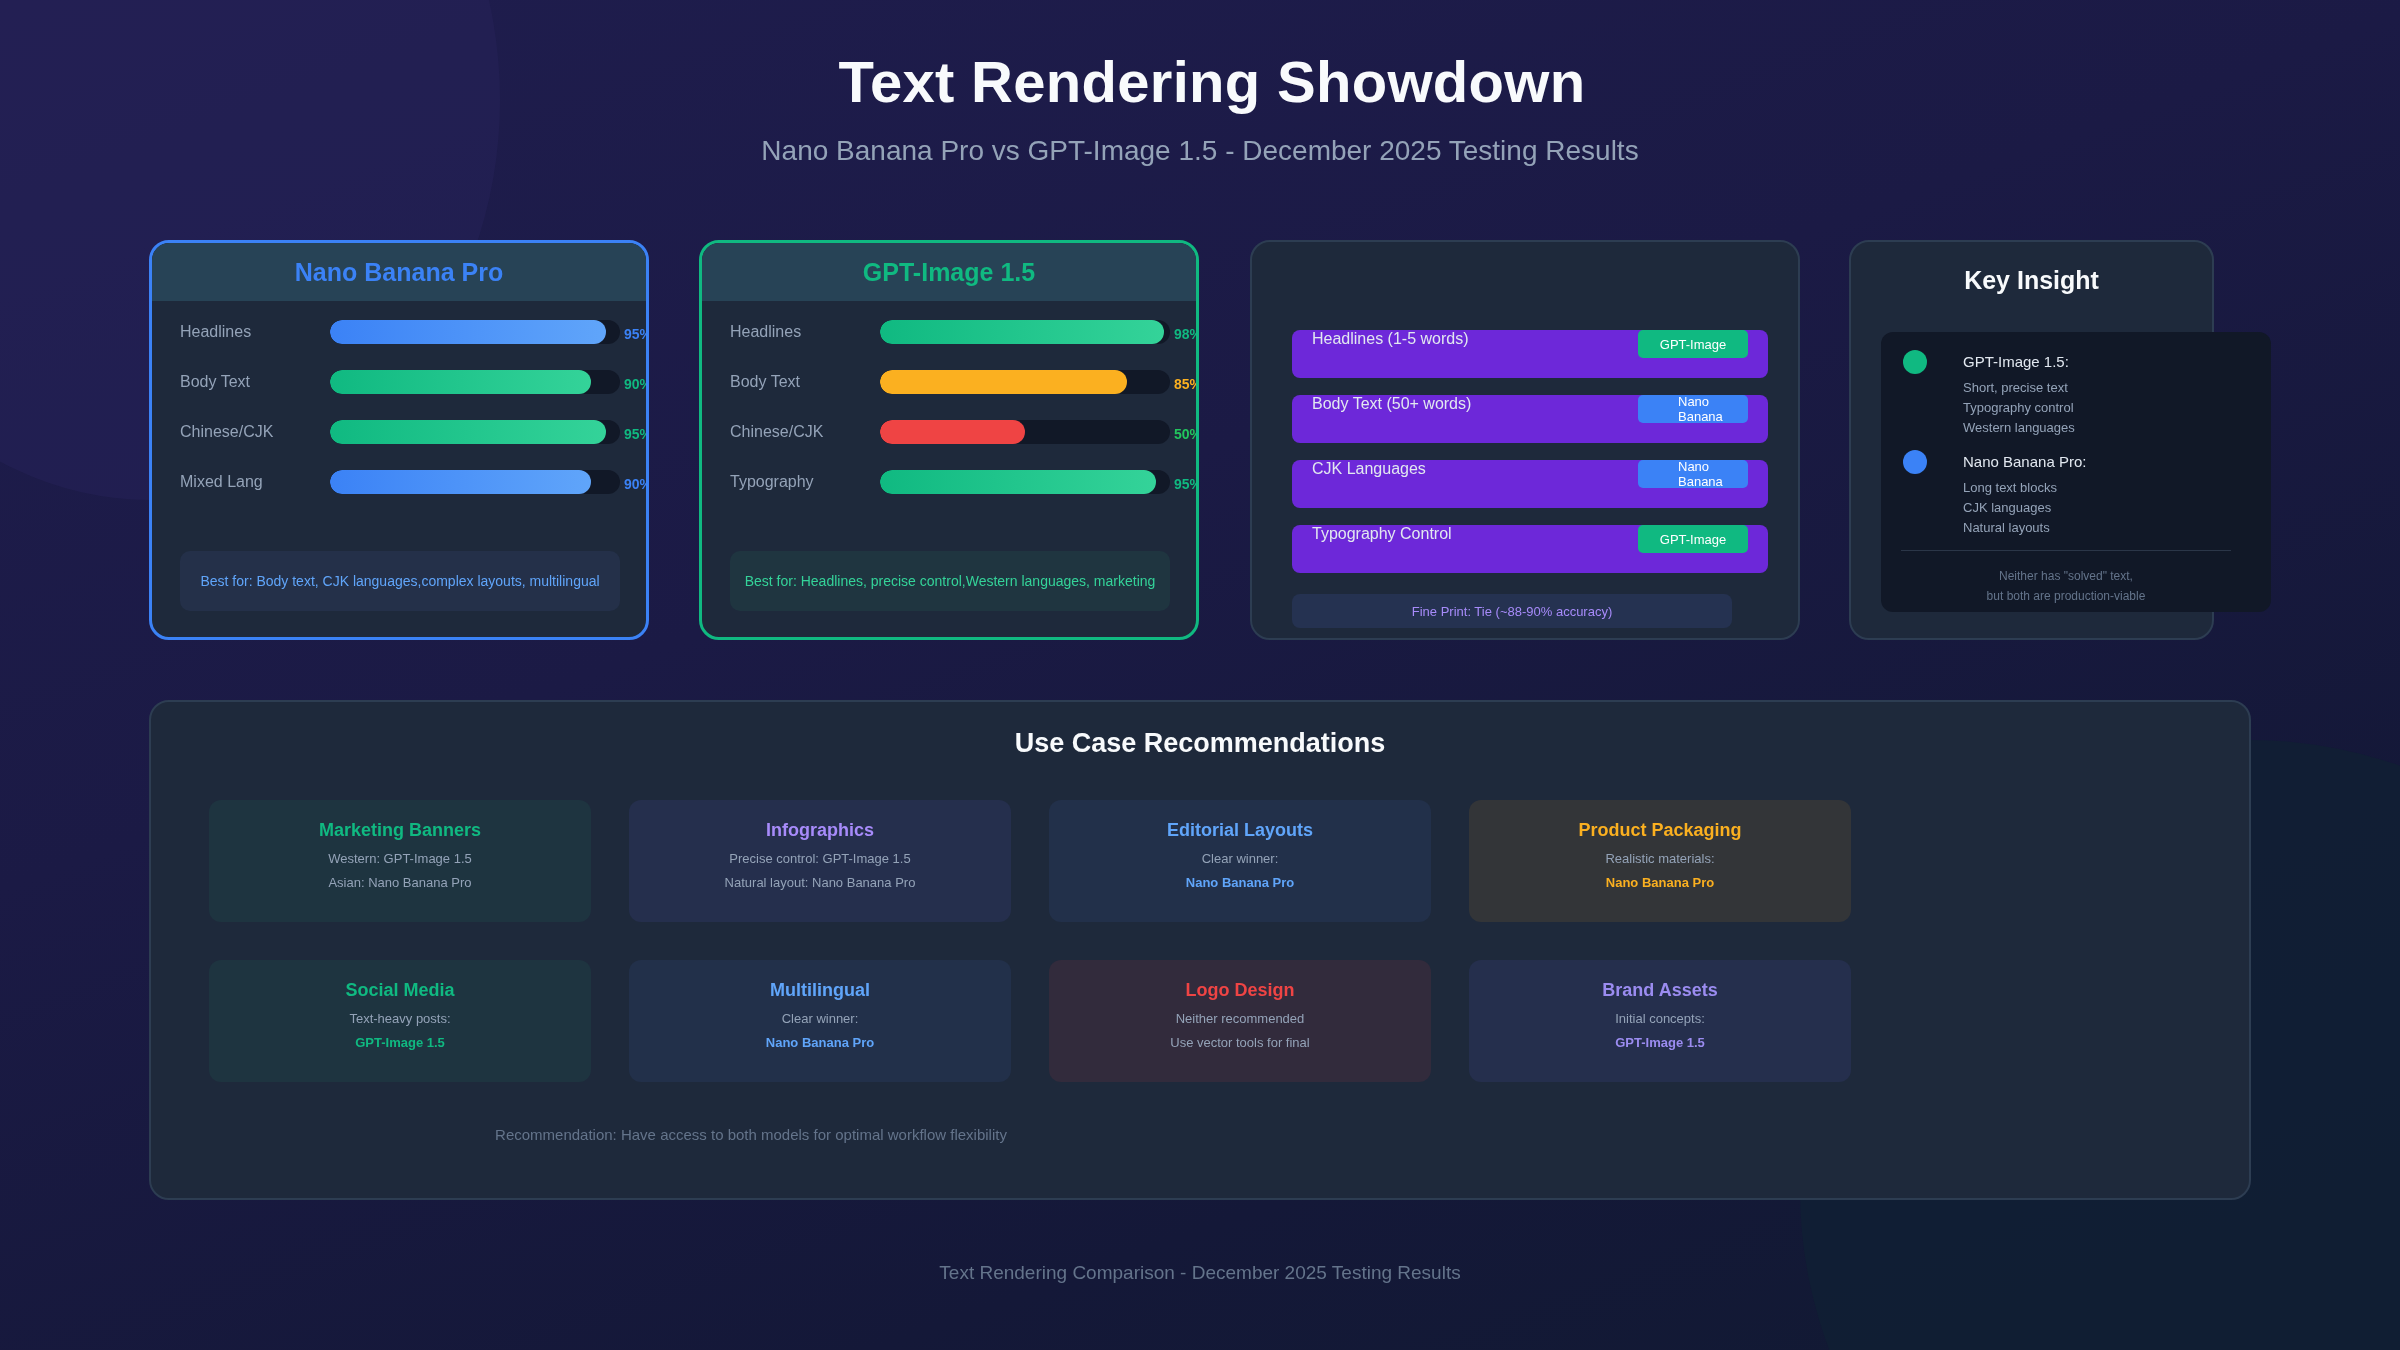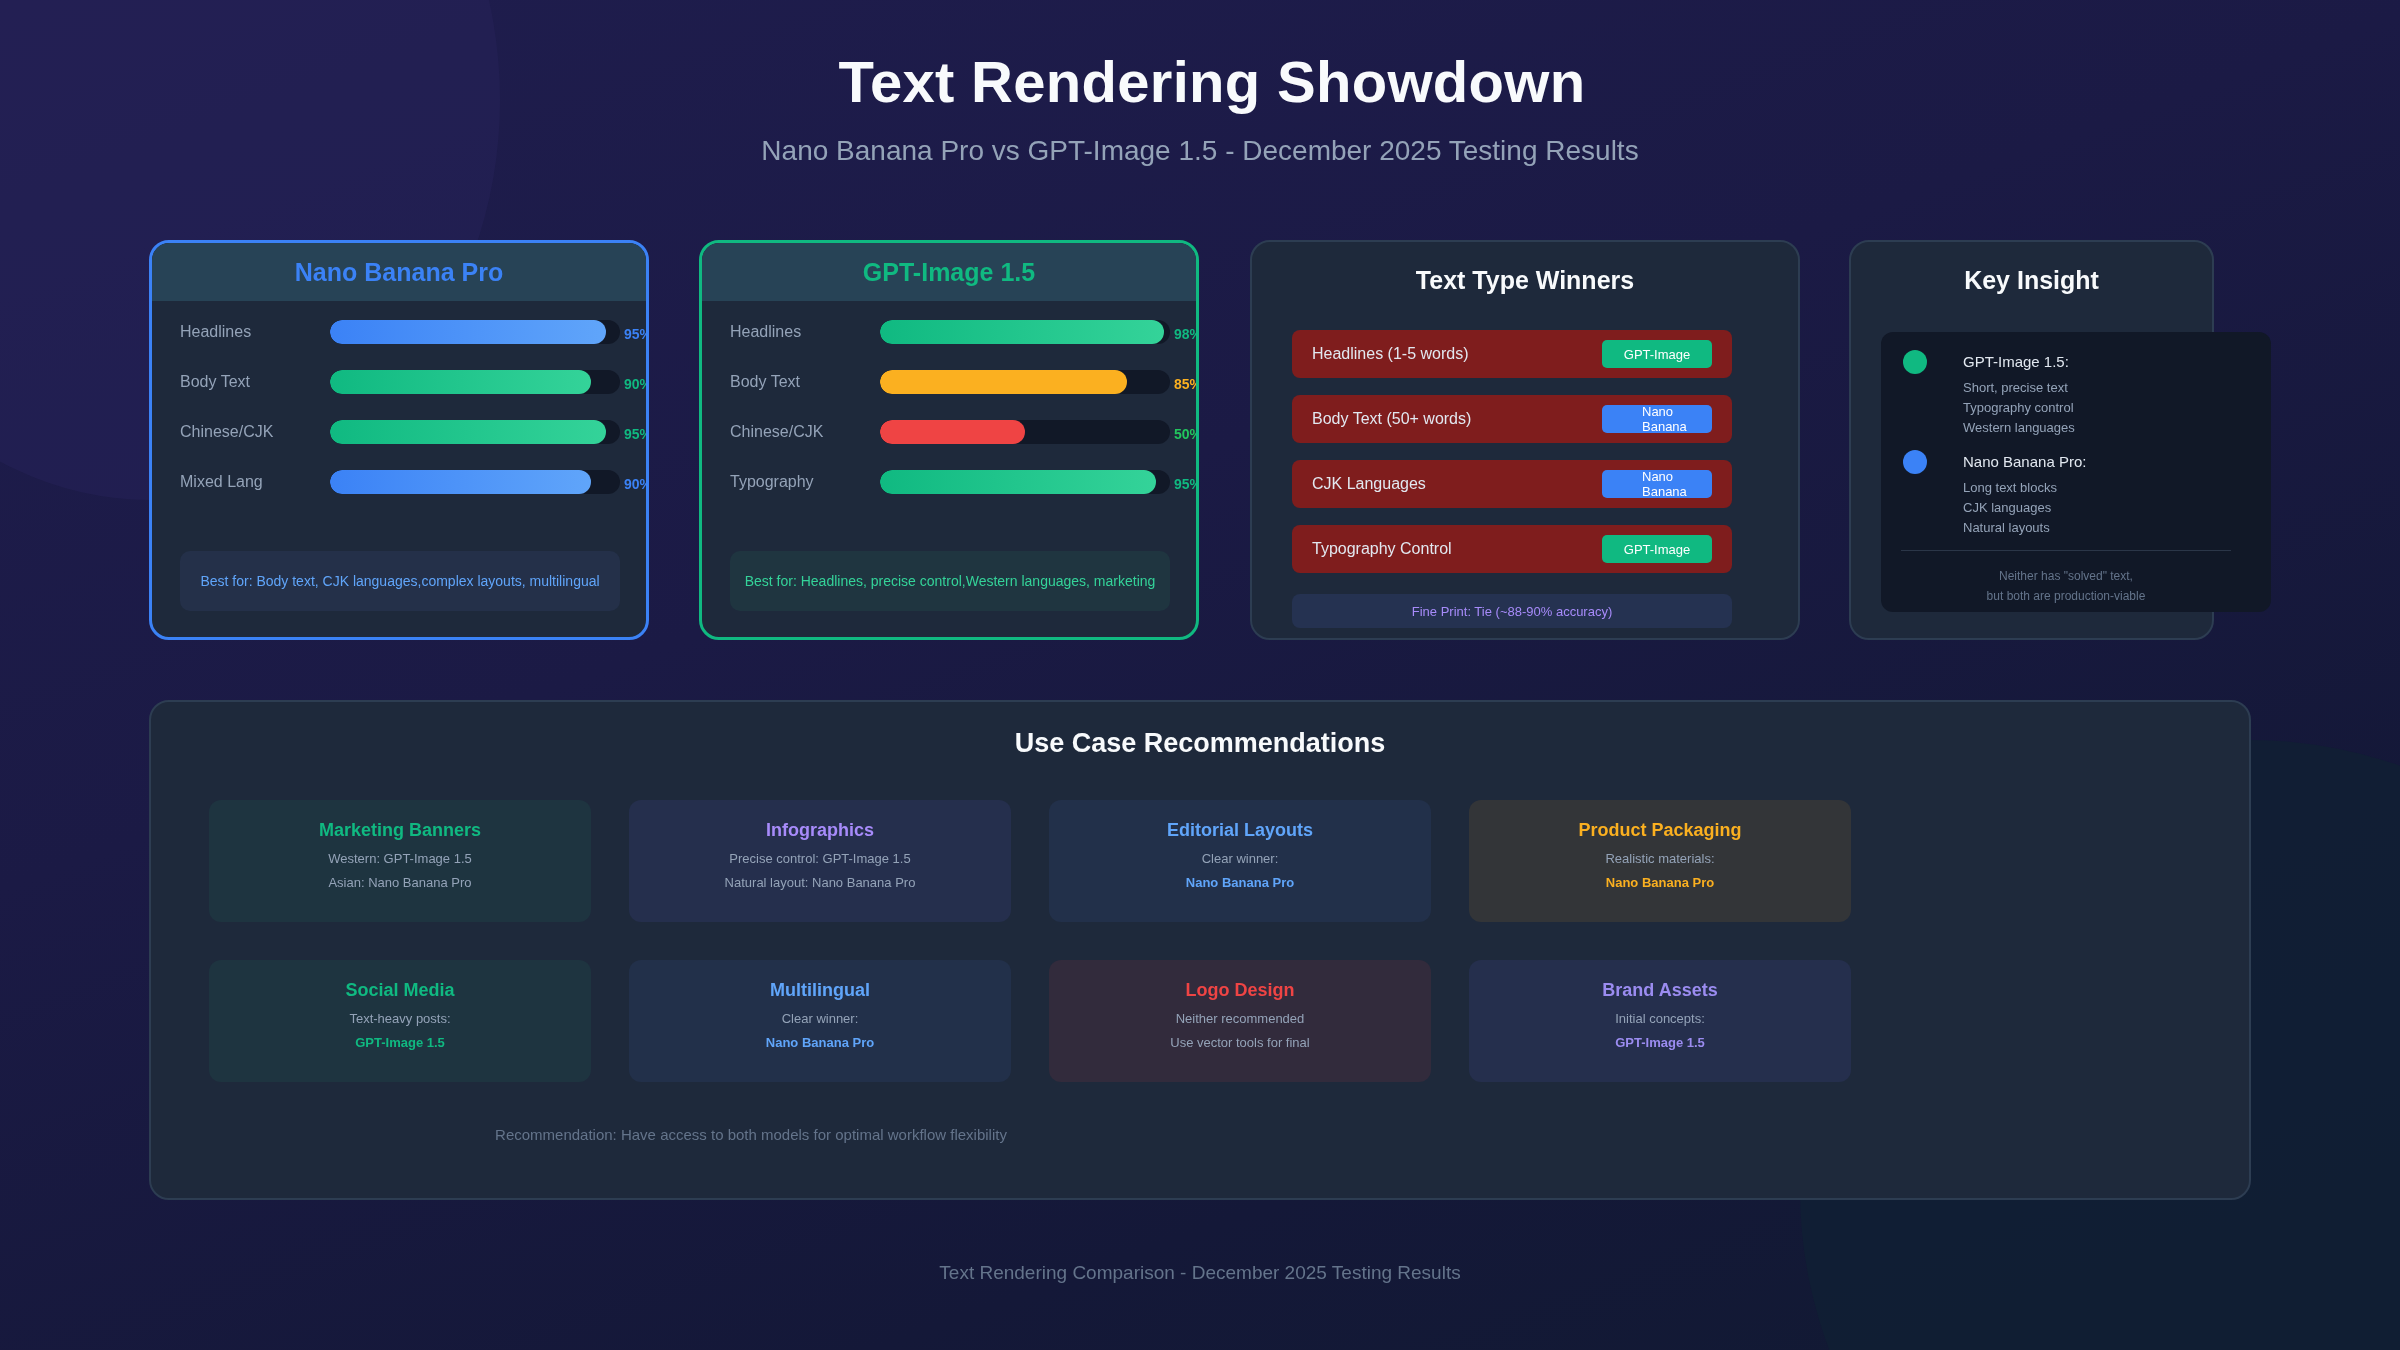--- a/index.html
+++ b/index.html
@@ -46,22 +46,22 @@
     display: flex; flex-direction: row; align-items: center; justify-content: center;
     font-size: 14px; line-height: 20px; text-align: center;
   }
   .nano .best-for { background: #243049; color: #60a5fa; }
   .gpt .best-for { background: #1f3540; color: #34d399; }
 
   .winners { left: 1250px; top: 240px; width: 550px; height: 400px; }
   .card-title { text-align: center; font-size: 25px; font-weight: 700; color: #f8fafc; }
   .winners .card-title { margin-top: 24px; }
   .win-row {
-    position: absolute; left: 40px; width: 440px; height: 48px; background: #7f1d1d; border-radius: 8px;
-    display: flex; align-items: center; justify-content: space-between; padding: 0 20px;
+    position: absolute; left: 40px; width: 476px; height: 48px; background: #6d28d9; border-radius: 8px;
+    display: flex; align-items: flex-start; justify-content: space-between; padding: 0 20px;
   }
   .win-label { font-size: 16px; color: #e2e8f0; }
   .win-badge {
     width: 110px; height: 28px; border-radius: 5px; font-size: 13px; font-weight: 400; color: #fff;
     display: flex; align-items: center; justify-content: center;
   }
   .win-badge.gpt { background: #10b981; }
   .win-badge.nano { background: #3b82f6; padding-left: 40px; }
   .fine-print {
     position: absolute; left: 40px; top: 352px; width: 440px; height: 34px; background: #253251; border-radius: 8px;
@@ -176,21 +176,20 @@
       </div>
     <span class="metric-pct c-green">95%</span>
   </div>
   <div class="best-for">
     <span>Best for: Headlines, precise control,</span>
     <span>Western languages, marketing</span>
   </div>
 </div>
 
 <div class="card winners">
-  <div class="card-title">Text Type Winners</div>
   <div class="win-row" style="top:88px">
     <span class="win-label">Headlines (1-5 words)</span>
     <span class="win-badge gpt">GPT-Image</span>
   </div>
   <div class="win-row" style="top:153px">
     <span class="win-label">Body Text (50+ words)</span>
     <span class="win-badge nano">Nano Banana</span>
   </div>
   <div class="win-row" style="top:218px">
     <span class="win-label">CJK Languages</span>

